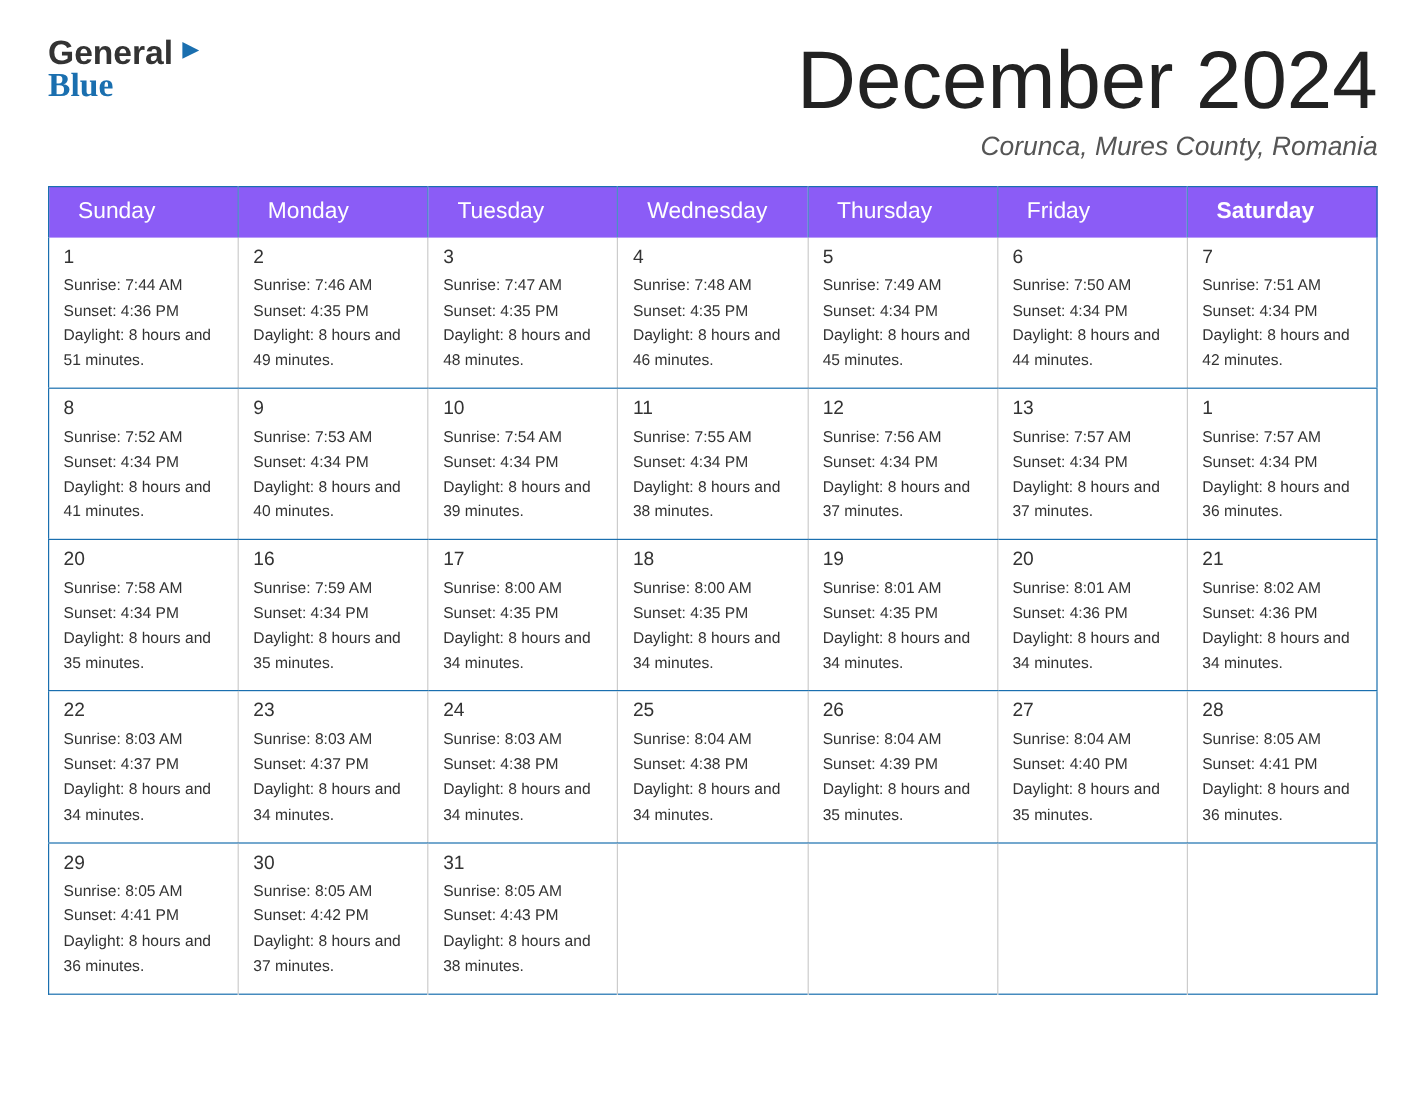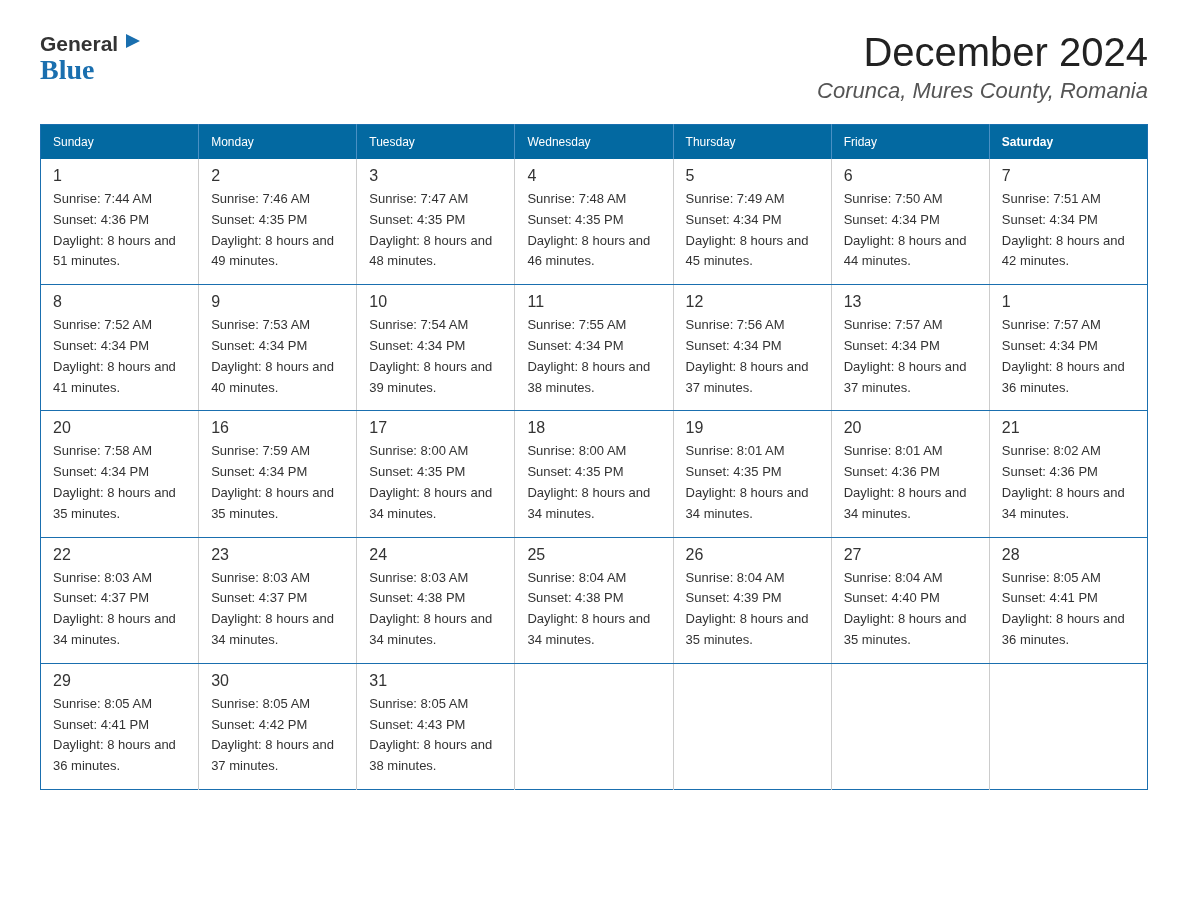--- a/index.html
+++ b/index.html
@@ -15,62 +15,62 @@
       justify-content: space-between;
       align-items: flex-start;
       margin-bottom: 20px;
     }
     .logo {
       display: flex;
       flex-direction: column;
       align-items: flex-start;
     }
     .logo-general {
-      font-size: 21px;
+      font-size: 28px;
       font-weight: bold;
       color: #333;
       line-height: 1;
     }
     .logo-blue {
       font-size: 28px;
       font-weight: bold;
       color: #1a6faf;
       line-height: 1;
       font-family: Liberation Serif, serif;
     }
     .logo-text-row {
       display: flex;
       align-items: center;
     }
     .title-section {
       text-align: right;
     }
     .calendar-title {
-      font-size: 40px;
+      font-size: 68px;
       font-weight: normal;
       color: #222;
       line-height: 1.1;
     }
     .calendar-subtitle {
       font-size: 22px;
       color: #555;
       margin-top: 4px;
       font-style: italic;
     }
     table {
       width: 100%;
       border-collapse: collapse;
       border: 1px solid #1a6faf;
     }
     thead tr th {
-      background-color: #0369a1;
+      background-color: #8b5cf6;
       color: #fff;
-      font-size: 12px;
+      font-size: 19px;
       font-weight: normal;
-      padding: 10px 12px;
+      padding: 10px 24px;
       text-align: left;
       border-right: 1px solid #4a90c4;
     }
     thead tr th:last-child {
       border-right: none;
       font-weight: bold;
     }
     tbody tr td {
       vertical-align: top;
       padding: 8px 12px 12px;

